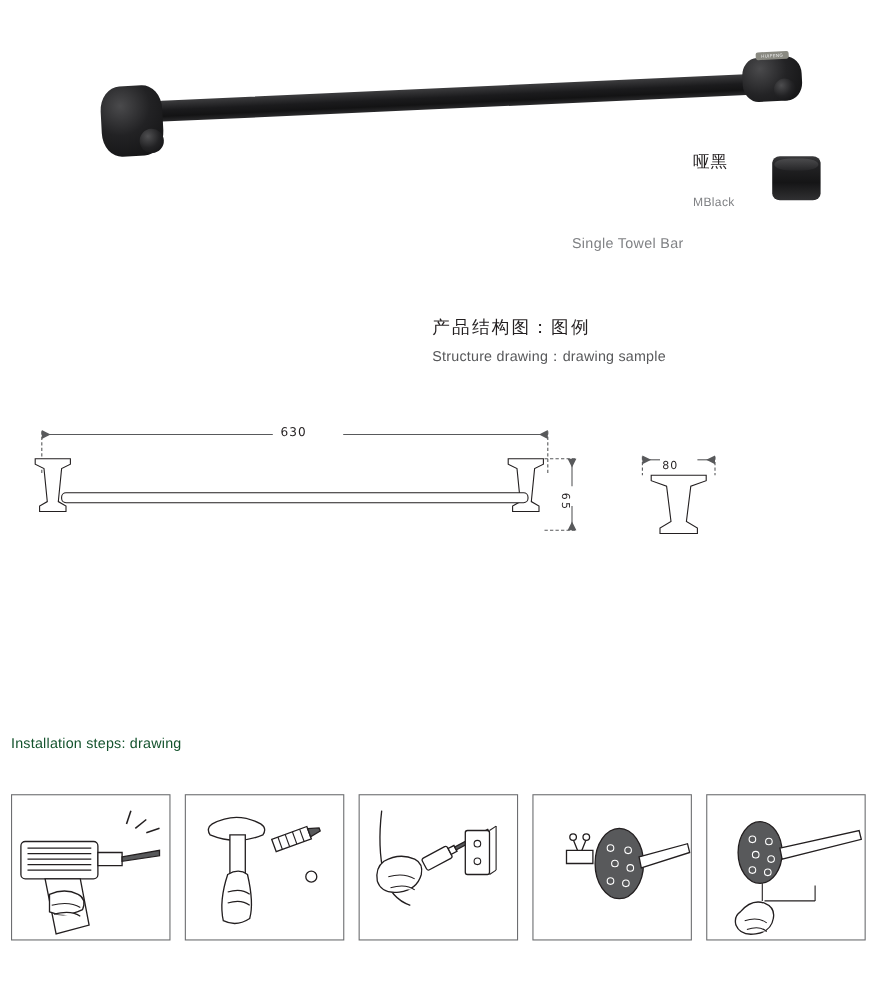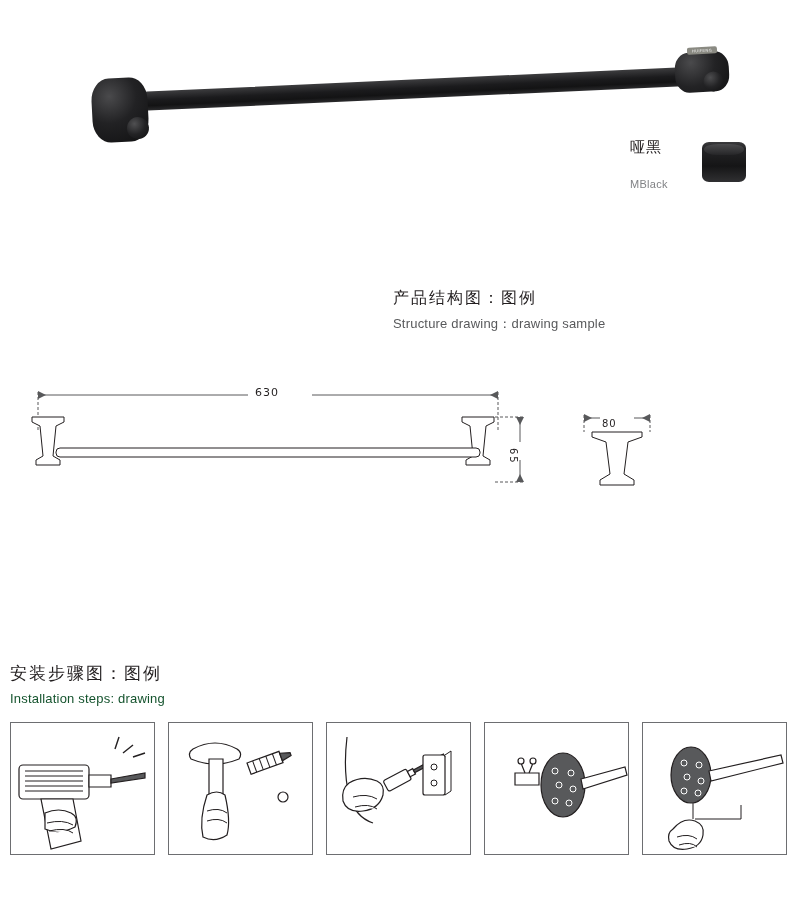--- a/index.html
+++ b/index.html
@@ -218,20 +218,21 @@
   <div class="logo-plate">HUIFENG</div>
 </div>
 
 <div id="color-block">
   <div class="cn">哑黑</div>
   <div class="en">MBlack</div>
   <div class="swatch"></div>
 </div>
 
 <div id="model-title">
+  <div class="line2">Single Towel Bar</div>
 </div>
 
 <div id="structure-heading">
   <div class="cn">产品结构图：图例</div>
   <div class="en">Structure drawing：drawing sample</div>
 </div>
 
 <div id="technical-drawing">
   <svg width="800" height="280" viewBox="0 0 800 280">
     <g stroke="#58595b" fill="none" stroke-width="1">
@@ -271,21 +272,20 @@
       <path d="M388 604 q8 10 18 8" stroke="#231f20"></path>
       <path d="M744 600 q8 10 16 7" stroke="#231f20"></path>
     </g>
   </svg>
   <div class="dim-label" id="dim-630">630</div>
   <div class="dim-label" id="dim-50">80</div>
   <div class="dim-label" id="dim-65">65</div>
 </div>
 
 <div id="install-heading">
-  <div class="cn">安装步骤图：图例</div>
   <div class="en">Installation steps: drawing</div>
 </div>
 
 <div id="install-steps">
 
   <div class="step-box">
     <svg width="145" height="133" viewBox="0 0 145 133">
       <g stroke="#231f20" fill="#fff" stroke-width="1.2">
         <rect x="8" y="42" width="70" height="34" rx="4"></rect>
         <g stroke-width="1">

